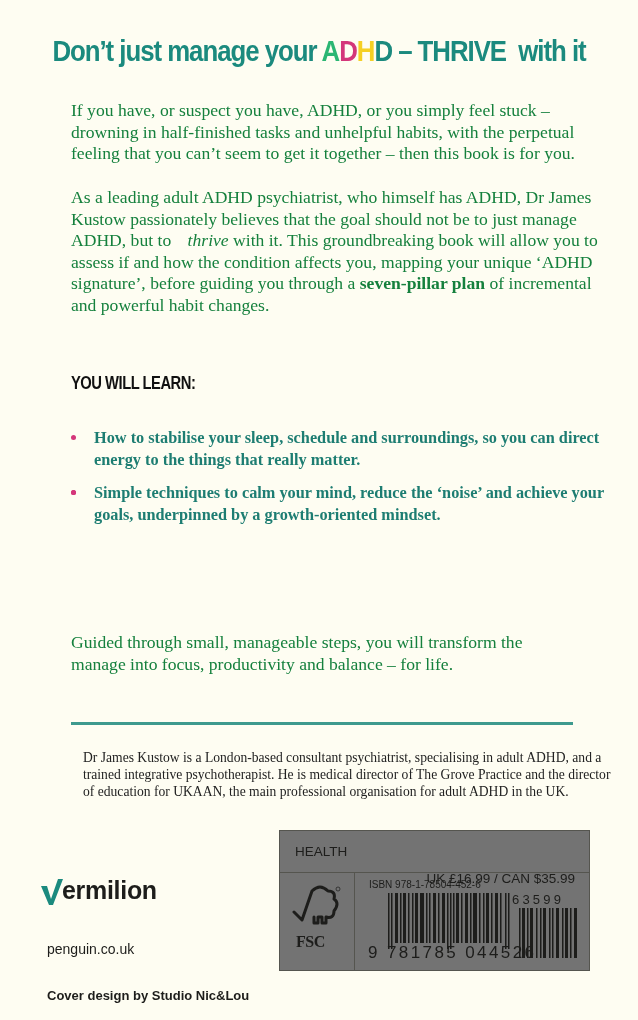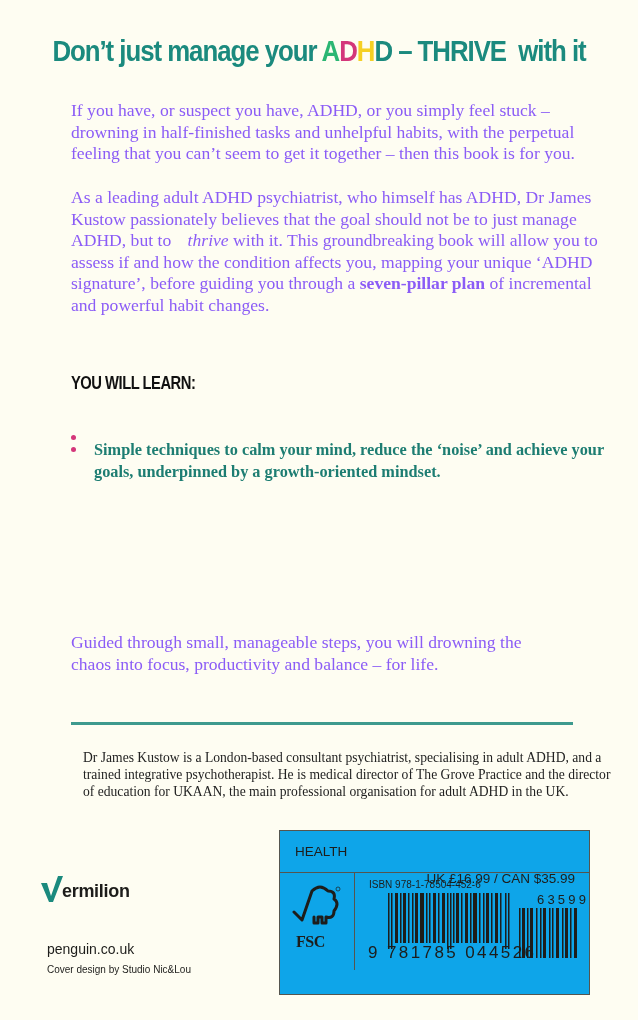--- a/index.html
+++ b/index.html
@@ -13,21 +13,21 @@
   .headline {
     position:absolute; left:0; top:34px; width:638px; text-align:center;
     font-family:"Liberation Sans", sans-serif; font-weight:700;
     font-size:30px; letter-spacing:-1.2px; color:#1b8a7e;
     transform:scaleX(0.86); transform-origin:center;
     white-space:nowrap;
   }
   .headline .l { display:inline; }
   .para {
     position:absolute; left:71px; width:540px;
-    font-size:17.6px; line-height:21.5px; color:#8b5cf6;
+    font-size:17.6px; line-height:21.5px; color:#15803d;
   }
   .para i { font-style:italic;margin-left:12px; }
   .para b { font-weight:700; }
   .learn-head {
     position:absolute; left:71px; top:373px;
     font-family:"Liberation Sans", sans-serif; font-weight:700;
     font-size:18px; letter-spacing:-0.6px; color:#111;
     transform:scaleX(0.82); transform-origin:left;
   }
   .bullets { position:absolute; left:71px; top:427px; width:540px; margin:0; padding:0; list-style:none; }
@@ -40,60 +40,61 @@
     background:#d4367a;
   }
   .rule { position:absolute; left:71px; top:722px; width:502px; height:3px; background:#3e9a8e; }
   .bio {
     position:absolute; left:71px; top:738px; width:530px;
     font-size:13.6px; line-height:16.8px; color:#222;
   }
   .logo {
     position:absolute; left:41px; top:876px;
     font-family:"Liberation Sans", sans-serif; font-weight:700;
-    font-size:18px; color:#1d1d1b; letter-spacing:-0.3px;
+    font-size:25px; color:#1d1d1b; letter-spacing:-0.3px;
     display:flex; align-items:flex-end;
   }
   .logo svg { margin-right:-1px; }
   .site { position:absolute; left:47px; top:941px; font-family:"Liberation Sans", sans-serif; font-size:14px; color:#1d1d1b; }
-  .credit { position:absolute; left:47px; top:964px; font-family:"Liberation Sans", sans-serif; font-size:10px; color:#1d1d1b; }
+  .credit { position:absolute; left:47px; top:988px; font-family:"Liberation Sans", sans-serif; font-size:13px; color:#1d1d1b;font-weight:bold; }
   .box {
-    position:absolute; left:279px; top:830px; width:311px; height:165px;
-    border:1.5px solid #55554f; box-sizing:border-box; background:#0ea5e9;
+    position:absolute; left:279px; top:830px; width:311px; height:141px;
+    border:1.5px solid #55554f; box-sizing:border-box; background:#737373;
   }
   .box-top { position:absolute; left:0; top:0; width:100%; height:42px; border-bottom:1.5px solid #55554f; box-sizing:border-box; font-family:"Liberation Sans", sans-serif; }
   .category { position:absolute; left:15px; top:13px; font-size:13.5px; color:#1d1d1b; }
   .price { position:absolute; right:14px; top:13px; font-size:13.5px; color:#1d1d1b;margin-top:27px; }
   .fsc-cell { position:absolute; left:0; top:42px; width:75px; height:97px; border-right:1.5px solid #55554f; box-sizing:border-box; }
   .fsc-text { position:absolute; left:16px; top:60px; font-family:Liberation Serif, serif; font-weight:700; font-size:16px; color:#1d1d1b; letter-spacing:-0.5px; }
   .isbn { position:absolute; left:89px; top:48px; font-family:"Liberation Sans", sans-serif; font-size:10px; color:#1d1d1b; }
   .barcode { position:absolute; left:108px; top:62px; }
   .ean-digits { position:absolute; left:88px; top:112px; font-family:"Liberation Sans", sans-serif; font-size:17px; letter-spacing:2.4px; color:#1d1d1b; }
-  .addon-digits { position:absolute; left:257px; top:61px; font-family:"Liberation Sans", sans-serif; font-size:13px; letter-spacing:3.2px; color:#1d1d1b; }
+  .addon-digits { position:absolute; left:232px; top:61px; font-family:"Liberation Sans", sans-serif; font-size:13px; letter-spacing:3.2px; color:#1d1d1b; }
   .addon-bars { position:absolute; left:239px; top:77px; }
 </style>
 </head>
 <body>
 
 <div class="headline">
   <span>Don’t just manage your </span><span class="l" style="color:#2bb673">A</span><span class="l" style="color:#d4367a">D</span><span class="l" style="color:#f5d024">H</span><span class="l" style="color:#1b8a7e">D</span><span style="white-space:pre"> – THRIVE  with it</span>
 </div>
 
 <p class="para" style="top:100px;margin:0;">If you have, or suspect you have, ADHD, or you simply feel stuck – drowning in half-finished tasks and unhelpful habits, with the perpetual feeling that you can’t seem to get it together – then this book is for you.</p>
 
 <p class="para" style="top:187px;margin:0;"><span>As a leading adult ADHD psychiatrist, who himself has ADHD, Dr James Kustow passionately believes that the goal should not be to just manage ADHD, but to </span><i>thrive</i><span> with it. This groundbreaking book will allow you to assess if and how the condition affects you, mapping your unique ‘ADHD signature’, before guiding you through a </span><b>seven-pillar plan</b><span> of incremental and powerful habit changes.</span></p>
 
 <div class="learn-head">YOU WILL LEARN:</div>
 
 <ul class="bullets">
+  <li><span class="dot"></span><span>How to stabilise your sleep, schedule and surroundings, so you can direct energy to the things that really matter.</span></li>
   <li><span class="dot"></span></li>
   <li><span class="dot"></span><span>Simple techniques to calm your mind, reduce the ‘noise’ and achieve your goals, underpinned by a growth-oriented mindset.</span></li>
 </ul>
 
-<p class="para" style="top:632px;margin:0;width:480px;">Guided through small, manageable steps, you will drowning the chaos into focus, productivity and balance – for life.</p>
+<p class="para" style="top:632px;margin:0;width:480px;">Guided through small, manageable steps, you will transform the manage into focus, productivity and balance – for life.</p>
 
 <div class="rule"></div>
 
 <p class="bio" style="margin:12px;">Dr James Kustow is a London-based consultant psychiatrist, specialising in adult ADHD, and a trained integrative psychotherapist. He is medical director of The Grove Practice and the director of education for UKAAN, the main professional organisation for adult ADHD in the UK.</p>
 
 <div class="logo">
   <svg width="22" height="26" viewBox="0 0 22 26">
     <path d="M0 7 L6 7 L10 20 L17 0 L22 0 L12 26 L8 26 Z" fill="#1b8a7e"></path>
   </svg>
   <span>ermilion</span>

